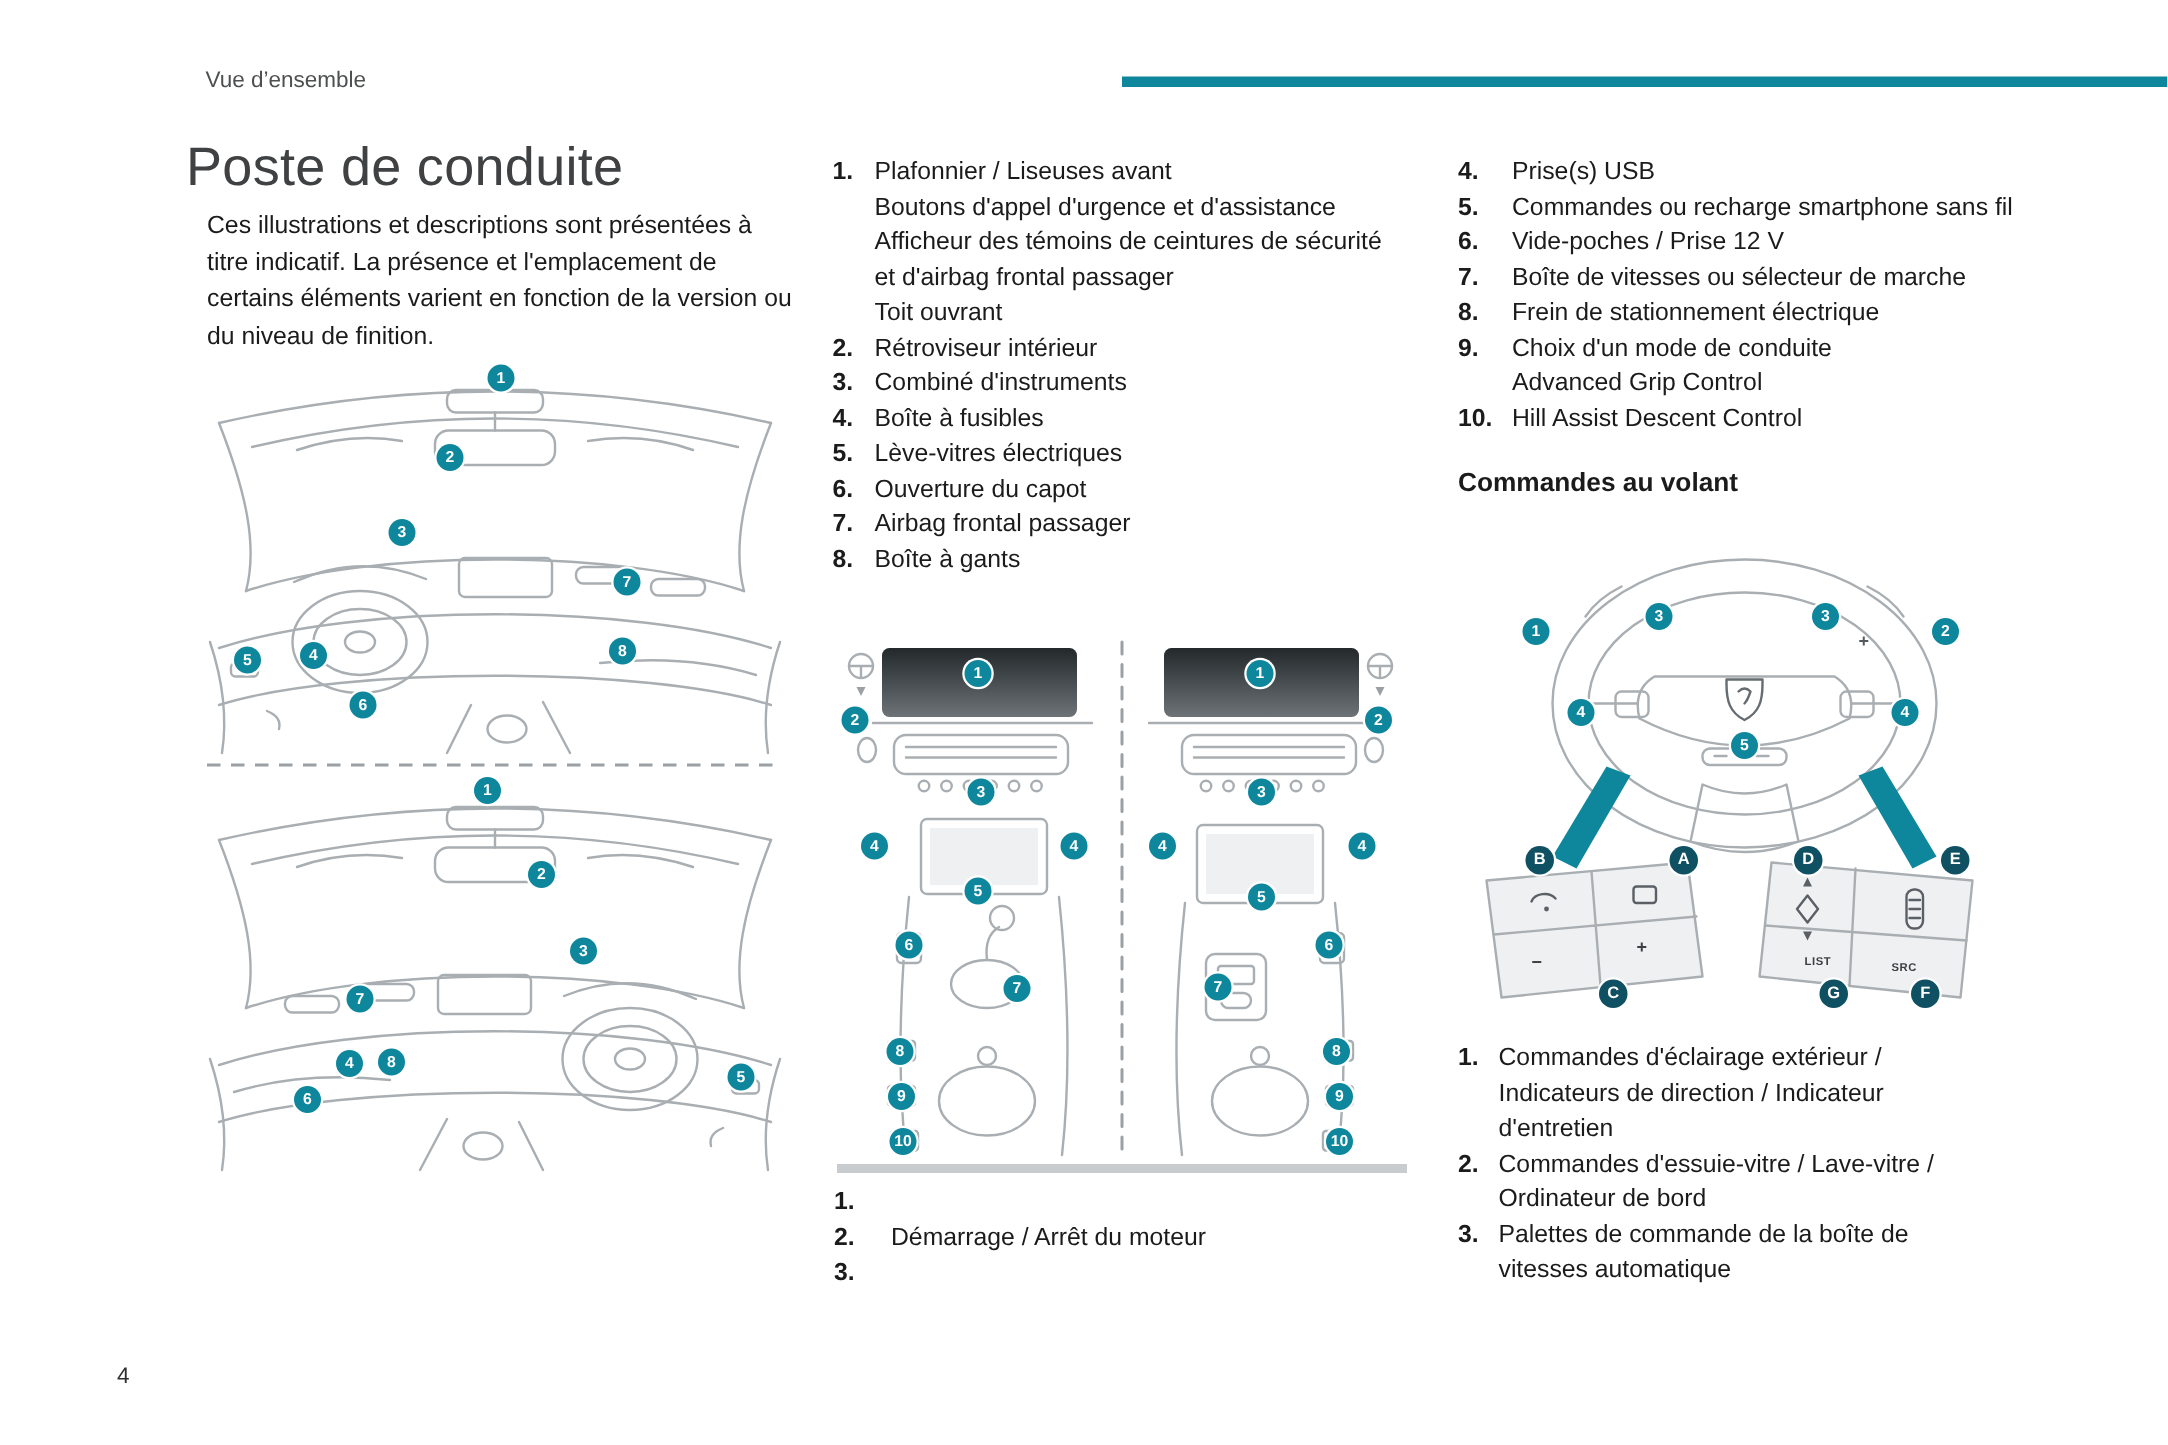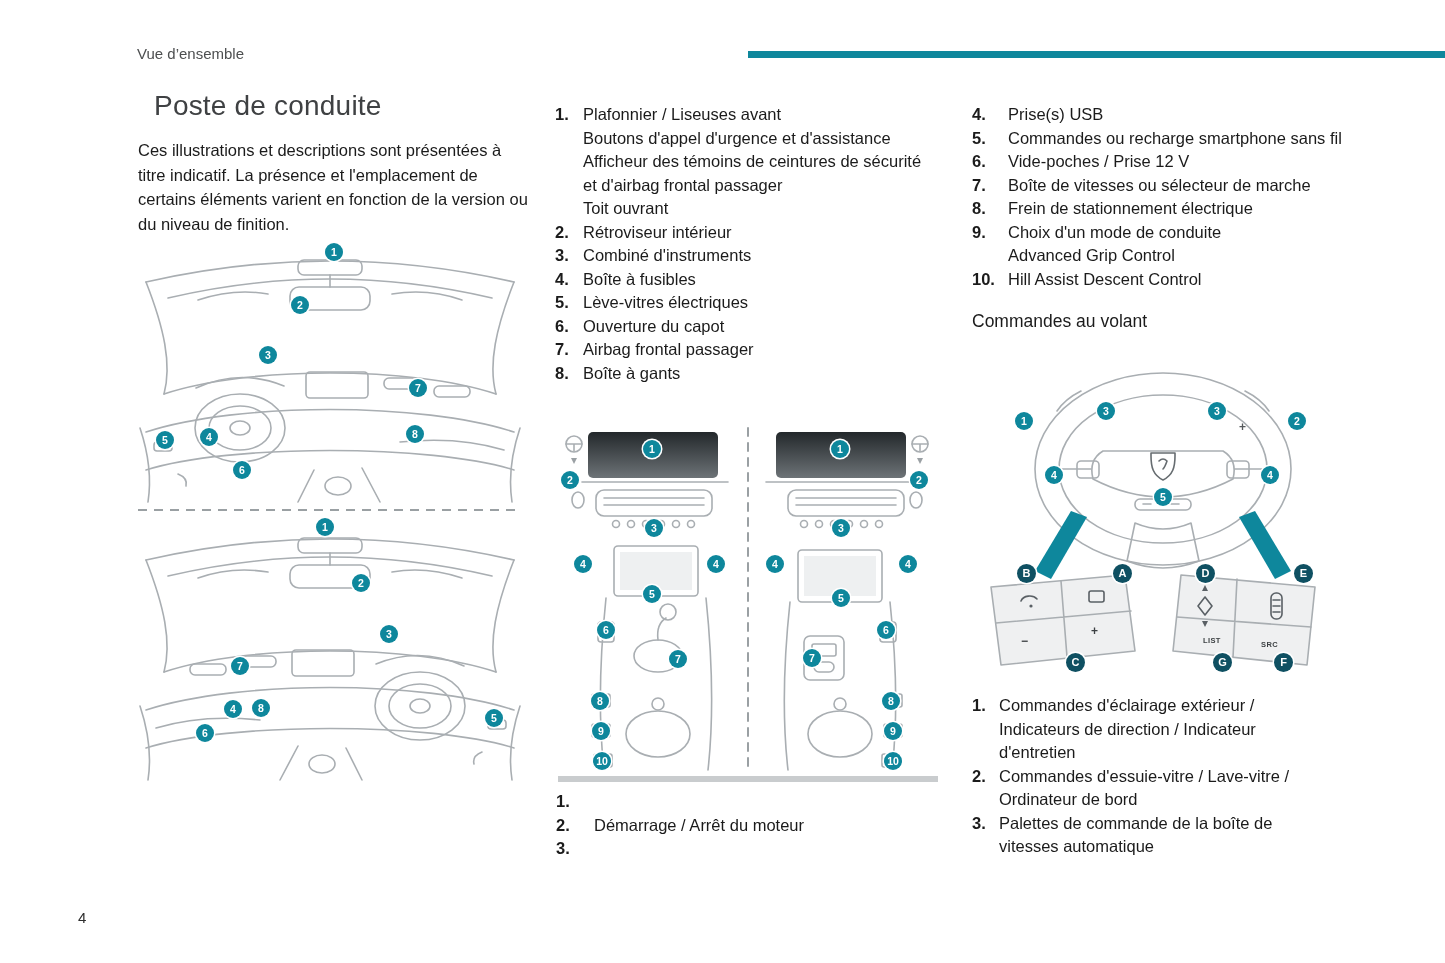--- a/index.html
+++ b/index.html
@@ -2,36 +2,36 @@
 <html style="--accent: #0e879c; --letter: #0f5062;"><head>
 <meta charset="utf-8">
 <style>
   :root{ --accent:#0e879c; --letter:#0f5062; }
   *{margin:0;padding:0;box-sizing:border-box}
   html,body{background:#fff}
   body{width:1445px;height:963px;position:relative;overflow:hidden;
        font-family:"Liberation Sans",sans-serif;color:#1b1b1b}
   .breadcrumb{position:absolute;left:137px;top:45px;font-size:15px;color:#4d4f50}
   .topbar{position:absolute;left:748px;top:51px;width:697px;height:7px;background:var(--accent)}
-  .title{position:absolute;left:154px;top:90px;font-size:28px;font-weight:400;color:#3f4143;letter-spacing:.2px}
+  .title{position:absolute;left:124px;top:90px;font-size:36px;font-weight:400;color:#3f4143;letter-spacing:.2px}
   .intro{position:absolute;left:138px;top:138px;width:394px;font-size:16.5px;line-height:24.5px}
   .pagenum{position:absolute;left:78px;top:909px;font-size:15px;color:#2e2e2e}
 
   .list{position:absolute;font-size:16.5px;line-height:23.5px}
   .mid-list{left:555px;top:103px;width:372px}
   .console-list{left:556px;top:790px;width:380px}
   .right-list{left:972px;top:103px;width:393px}
   .wheel-list{left:972px;top:694px;width:332px}
   .lrow{display:flex}
   .lnum{font-weight:700;flex:0 0 28px}
   .right-list .lnum{flex-basis:36px}
   .console-list .lnum{flex-basis:38px}
   .wheel-list .lnum{flex-basis:27px}
   .ltxt{flex:1}
-  .wheel-heading{position:absolute;left:972px;top:311px;font-size:17.5px;font-weight:400;color:#1b1b1b}
+  .wheel-heading{position:absolute;left:972px;top:311px;font-size:17.5px;font-weight:700;color:#1b1b1b}
 
   .illus{position:absolute}
   .dash-illus{left:138px;top:236px;width:384px;height:546px}
   .console-illus{left:558px;top:426px;width:380px;height:360px}
   .wheel-illus{left:985px;top:365px;width:350px;height:315px}
   .illus svg{position:absolute;left:0;top:0}
 
   .art *{stroke:#a9aeb2;stroke-width:1.6;fill:none;stroke-linecap:round;stroke-linejoin:round}
   .podtxt{font-family:"Liberation Sans",sans-serif;font-size:7.5px;font-weight:700;letter-spacing:.4px}
   .sign{font-family:"Liberation Sans",sans-serif;font-size:12px;font-weight:700}

